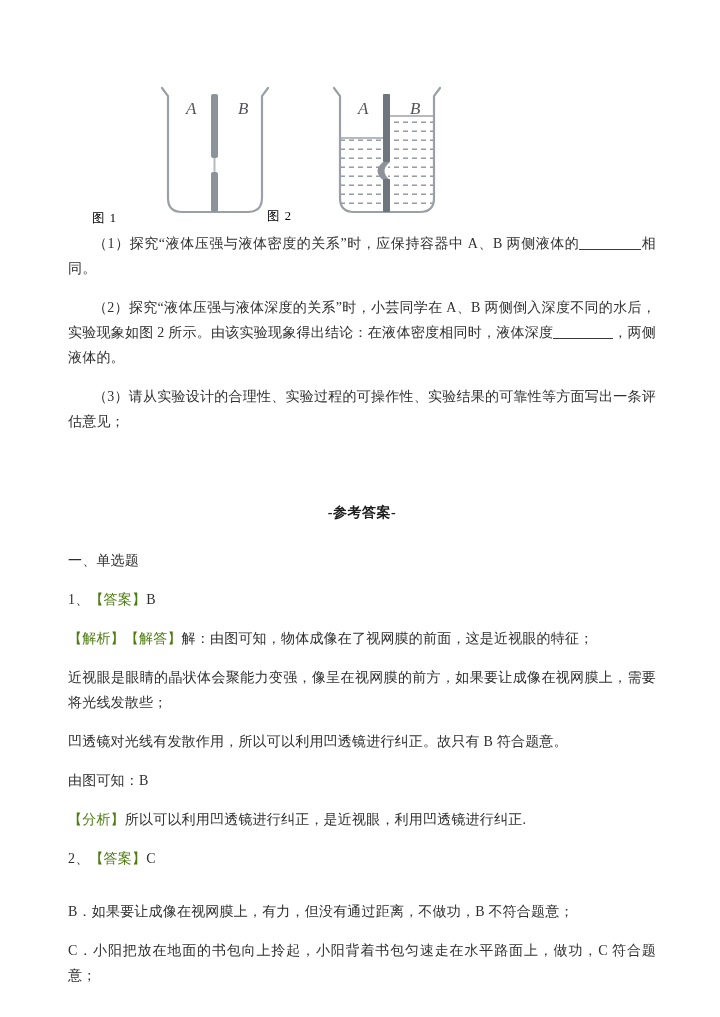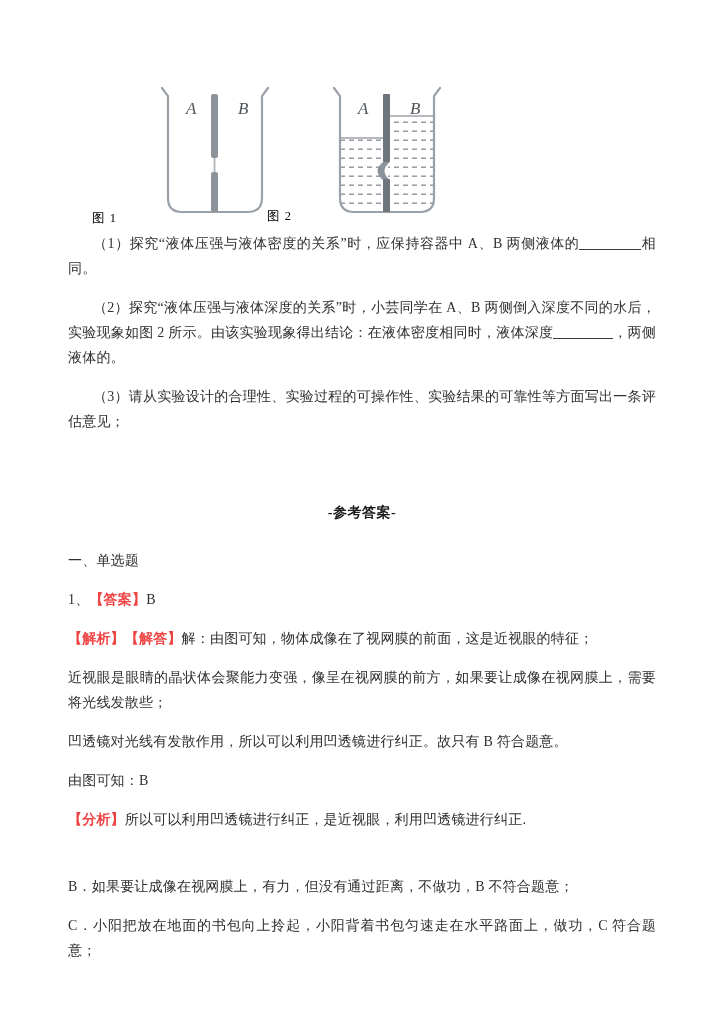--- a/index.html
+++ b/index.html
@@ -85,21 +85,21 @@
     color: #1c1c1c;
     margin: 0;
     font-family: "Liberation Serif", "DejaVu Serif", serif;
   }
   .sec-label {
     font-size: 12.4px;
     color: #3a3a3a;
     margin: 0;
     letter-spacing: 1px;
   }
-  .bold-tag { font-weight: bold; color: #ef4444; }
+  .bold-tag { font-weight: normal; color: #4d7c0f; }
   .latin { font-family: "Liberation Serif", "DejaVu Serif", serif; }
 </style>
 </head>
 <body>
 
 <div class="page">
 
   <div class="figure-block">
 
     <div class="fig-caption fig1-caption">图 1</div>
@@ -199,20 +199,21 @@
     <div class="gap-sm"></div>
 
     <p class="para"><span>由图可知：B</span></p>
 
     <div class="gap-sm"></div>
 
     <p class="para"><span class="bold-tag">【分析】</span><span>所以可以利用凹透镜进行纠正，是近视眼，利用凹透镜进行纠正.</span></p>
 
     <div class="gap-sm"></div>
 
+    <p class="para"><span>2、</span><span class="bold-tag">【答案】</span><span class="latin">C</span></p>
 
     <div class="gap-sm"></div>
 
 
     <div class="gap-sm"></div>
 
     <p class="para"><span>B．如果要让成像在视网膜上，有力，但没有通过距离，不做功，B 不符合题意；</span></p>
 
     <div class="gap-sm"></div>
 

